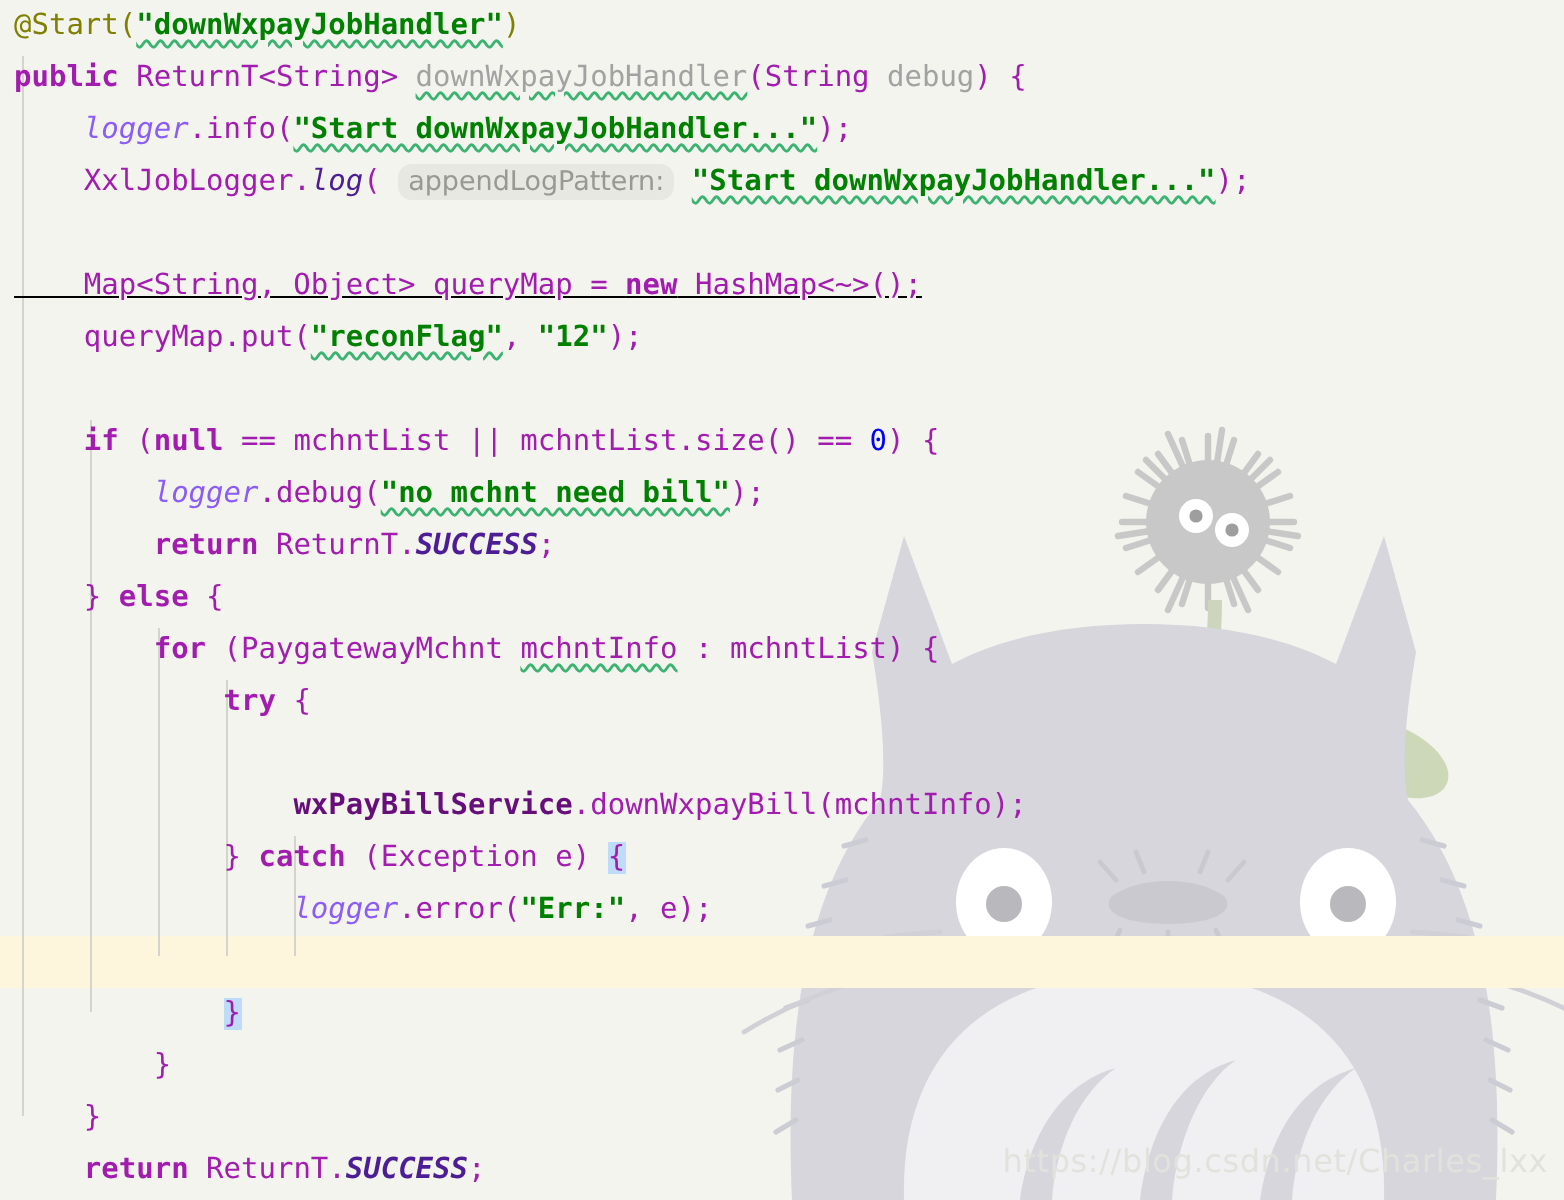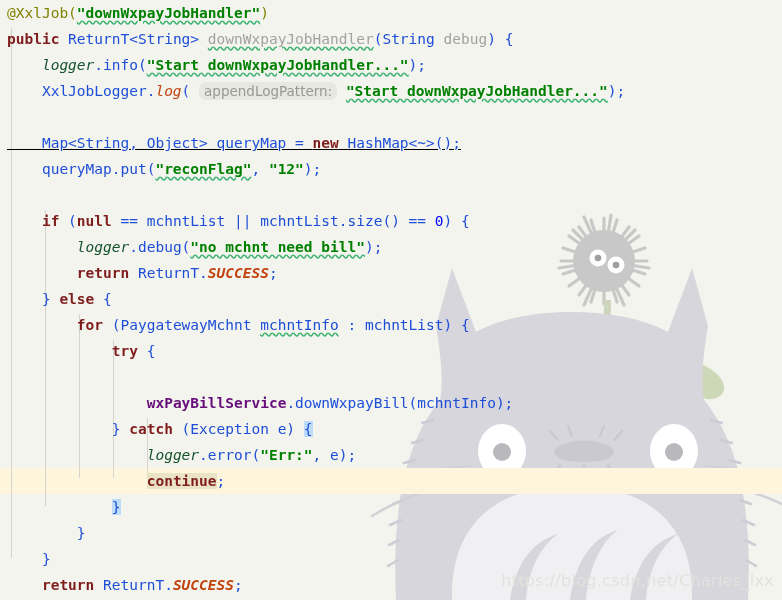--- a/index.html
+++ b/index.html
@@ -67,30 +67,30 @@
   }
   .line {
     position: absolute;
     left: 7px;
     height: 26px;
     white-space: pre;
     z-index: 2;
   }
 
   
-  .kw      { color: #7f1d1d; font-weight: bold; margin-top: 24px; }
+  .kw      { color: #a21caf; font-weight: bold; margin-top: 24px; }
   .str     { color: #008000; font-weight: bold; }
   .num     { color: #0000ff; }
   .anno    { color: #808000; }
   .cmt     { color: #a2a2a2; font-style: italic; }
   .field   { color: #660e7a; font-weight: bold; }
-  .statfin { color: #c2410c; font-style: italic; font-weight: bold; }
-  .statfld { color: #14532d; font-style: italic; }
+  .statfin { color: #4c1d95; font-style: italic; font-weight: bold; }
+  .statfld { color: #8b5cf6; font-style: italic; }
   .param   { color: #a2a2a2; text-align: right; }
-  .plain   { color: #1d4ed8; }
+  .plain   { color: #a21caf; }
   .err-underline {
     text-decoration: underline;
     text-decoration-style: wavy;
     text-decoration-color: #3cb371;
     text-underline-offset: 2px;
   }
   .hint {
     color: #999993;
     background: #e8e8e2;
     border-radius: 7px;
@@ -235,21 +235,21 @@
   <div class="caret-line" style="top: 468px; background: rgb(253, 246, 221);"></div>
 
   <div class="guide" style="left:11px; top:28px;  height:530px;"></div>
   <div class="guide" style="left:45px; top:210px; height:296px;"></div>
   <div class="guide" style="left:79px; top:314px; height:164px;"></div>
   <div class="guide" style="left:113px; top:340px; height:138px;"></div>
   <div class="guide" style="left:147px; top:418px; height:60px;"></div>
 
   <div class="code-layer">
 
-    <div class="line" style="top:0px;"><span class="anno">@XxlJob(</span><span class="str err-underline">"downWxpayJobHandler"</span><span class="anno">)</span></div>
+    <div class="line" style="top:0px;"><span class="anno">@Start(</span><span class="str err-underline">"downWxpayJobHandler"</span><span class="anno">)</span></div>
 
     <div class="line" style="top:26px;"><span class="kw">public</span><span class="plain"> ReturnT&lt;String&gt; </span><span class="param err-underline">downWxpayJobHandler</span><span class="plain">(String </span><span class="param">debug</span><span class="plain">) {</span></div>
 
     <div class="line" style="top:52px;"><span class="plain">    </span><span class="statfld">logger</span><span class="plain">.info(</span><span class="str err-underline">"Start downWxpayJobHandler..."</span><span class="plain">);</span></div>
 
     <div class="line" style="top:78px;"><span class="plain">    XxlJobLogger.</span><span class="statfin" style="font-weight:normal">log</span><span class="plain">( </span><span class="hint">appendLogPattern:</span><span class="plain"> </span><span class="str err-underline">"Start downWxpayJobHandler..."</span><span class="plain">);</span></div>
 
 
     <div class="line" style="top:130px;text-decoration:underline;"><span class="plain">    Map&lt;String, Object&gt; queryMap = </span><span class="kw">new</span><span class="plain"> HashMap&lt;~&gt;();</span></div>
 
@@ -269,21 +269,20 @@
     <div class="line" style="top:338px;"><span class="plain">            </span><span class="kw">try</span><span class="plain"> {</span></div>
 
     <div class="line" style="top:364px;"><span class="plain">                </span></div>
 
     <div class="line" style="top:390px;"><span class="plain">                </span><span class="field">wxPayBillService</span><span class="plain">.downWxpayBill(mchntInfo);</span></div>
 
     <div class="line" style="top:416px;"><span class="plain">            } </span><span class="kw">catch</span><span class="plain"> (Exception e) </span><span class="plain brace-match" style="background: rgb(190, 220, 250);">{</span></div>
 
     <div class="line" style="top:442px;"><span class="plain">                </span><span class="statfld">logger</span><span class="plain">.error(</span><span class="str">"Err:"</span><span class="plain">, e);</span></div>
 
-    <div class="line" style="top:468px;"><span class="plain">                </span><span class="kw ident-hl" style="background: rgb(234, 228, 196);">continue</span><span class="plain">;</span></div>
 
     <div class="line" style="top:494px;"><span class="plain">            </span><span class="plain brace-match" style="background: rgb(190, 220, 250);">}</span></div>
 
     <div class="line" style="top:520px;"><span class="plain">        }</span></div>
 
     <div class="line" style="top:546px;"><span class="plain">    }</span></div>
 
     <div class="line" style="top:572px;"><span class="plain">    </span><span class="kw">return</span><span class="plain"> ReturnT.</span><span class="statfin">SUCCESS</span><span class="plain">;</span></div>
 
     <div class="line" style="top:598px;"></div>

